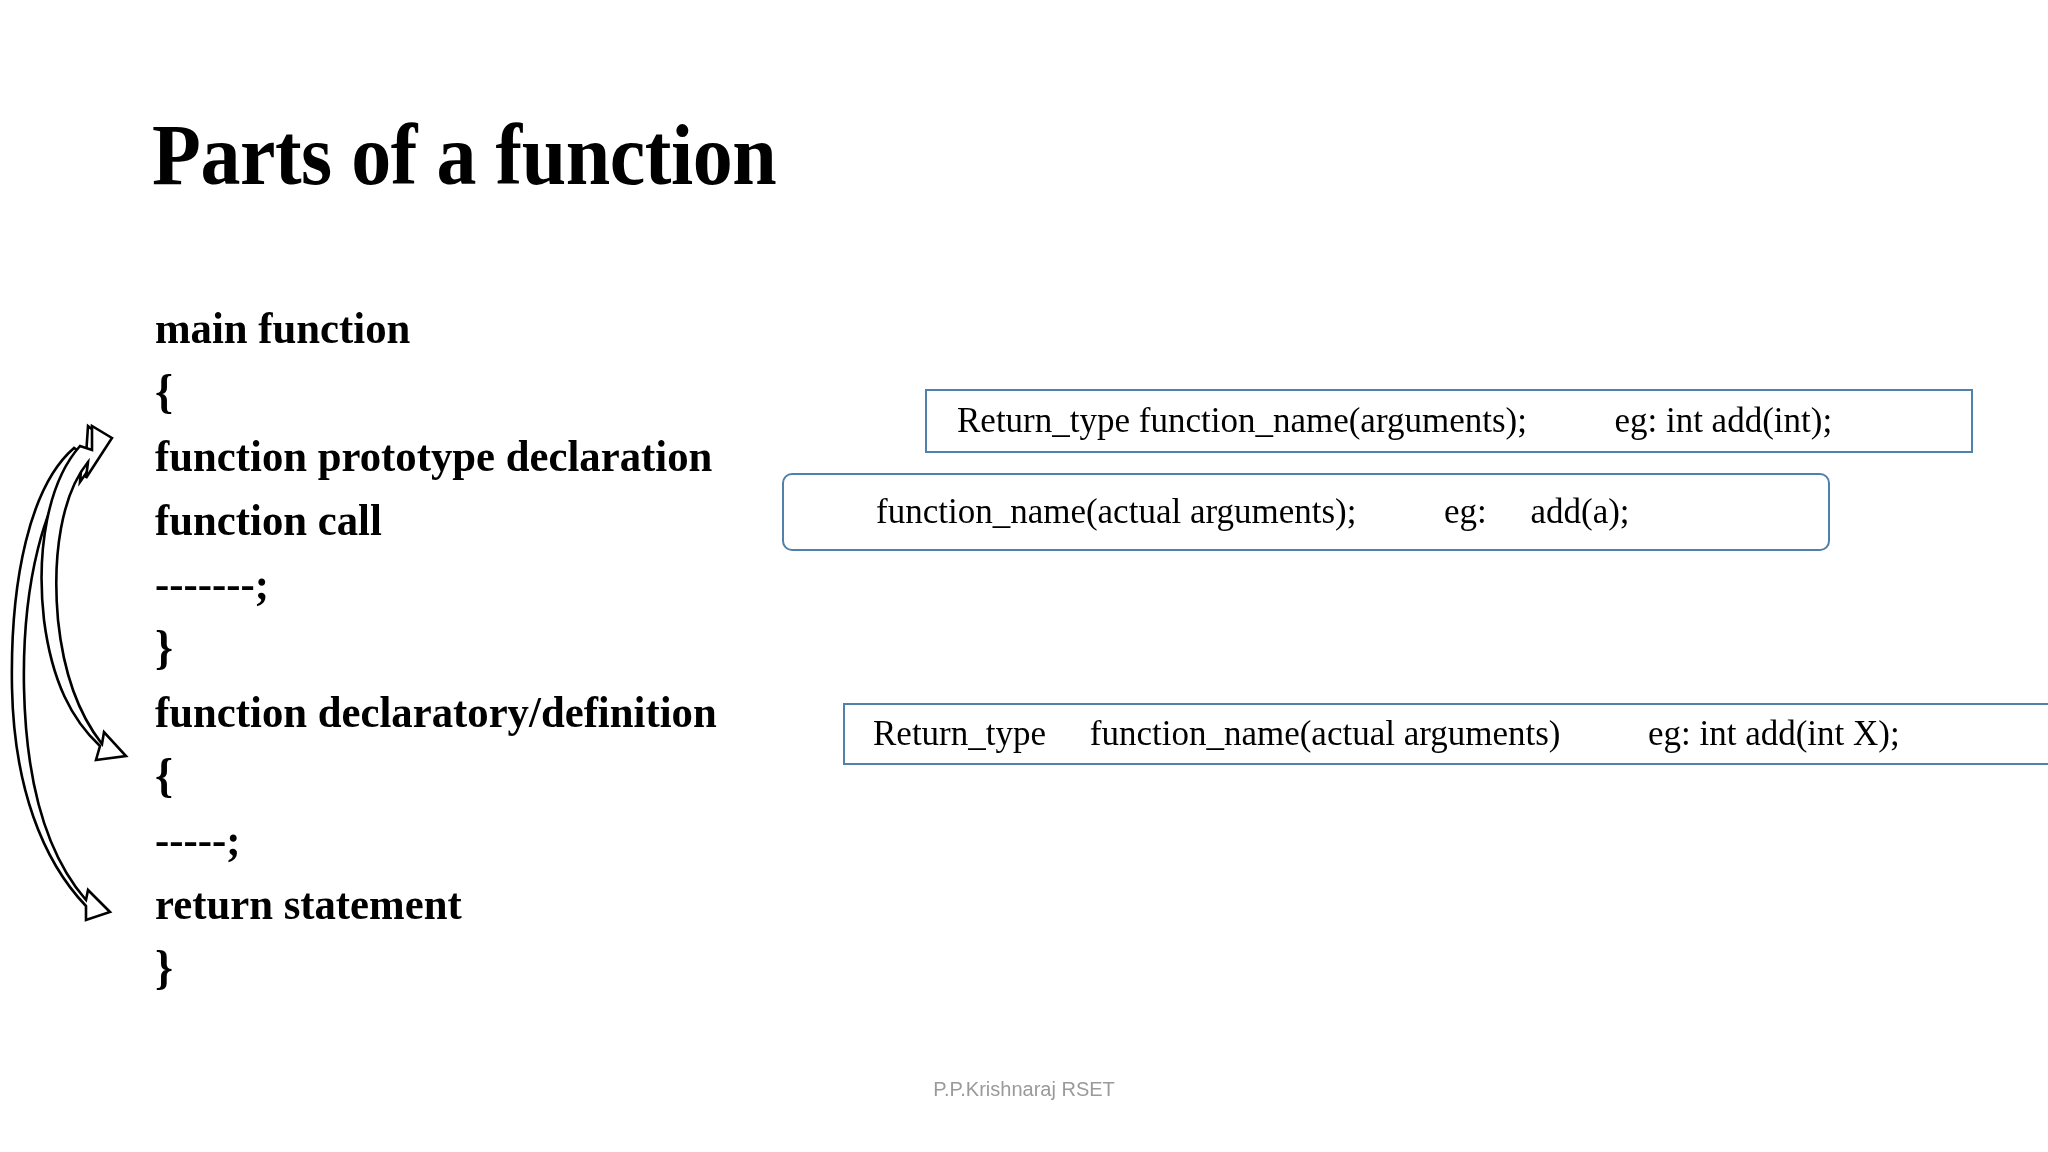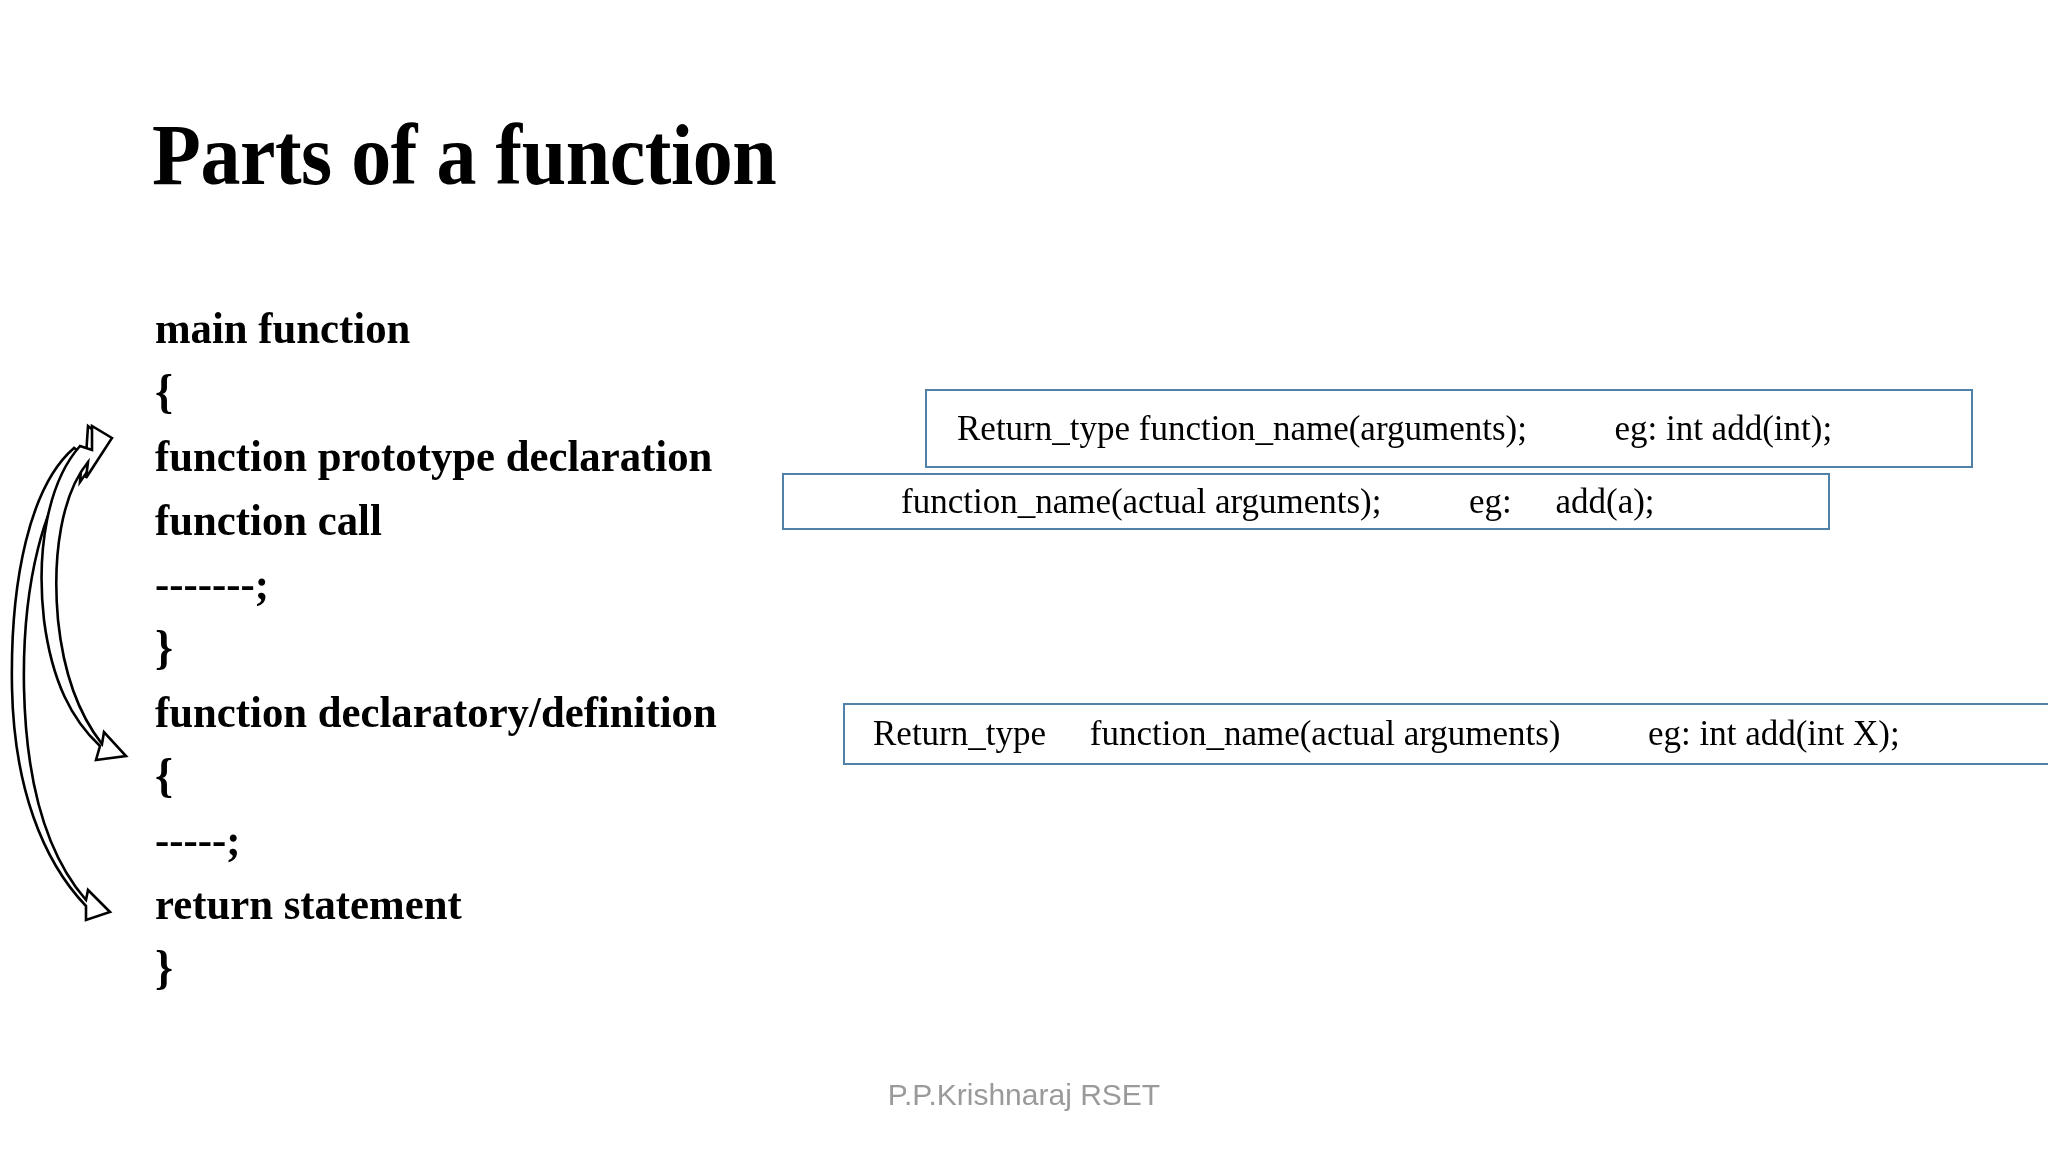--- a/index.html
+++ b/index.html
@@ -70,29 +70,30 @@
     font-weight: normal;
     font-size: 35px;
     color: #000000;
     white-space: pre;
     overflow: hidden;
   }
   #syntax-box-prototype {
     left: 925px;
     top: 389px;
     width: 1048px;
-    height: 79px;
+    height: 64px;
     padding-left: 30px;
   }
   #syntax-box-call {
     left: 782px;
     top: 473px;
     width: 1048px;
-    height: 57px;
-    padding-left: 117px;
+    height: 78px;
+    padding-left: 92px;
+    border-radius: 10px;
   }
   #syntax-box-definition {
     left: 843px;
     top: 703px;
     width: 1215px;
     height: 62px;
     padding-left: 28px;
   }
 
   
@@ -106,21 +107,21 @@
   }
 
   
   #footer-credit {
     position: absolute;
     left: 0;
     top: 1078px;
     width: 2048px;
     text-align: center;
     font-family: "Liberation Sans", "DejaVu Sans", sans-serif;
-    font-size: 30px;
+    font-size: 20px;
     color: #9a9a9a;
   }
 </style>
 </head>
 <body>
 
 <div id="slide">
 
   <div id="slide-title">Parts of a function</div>
 

